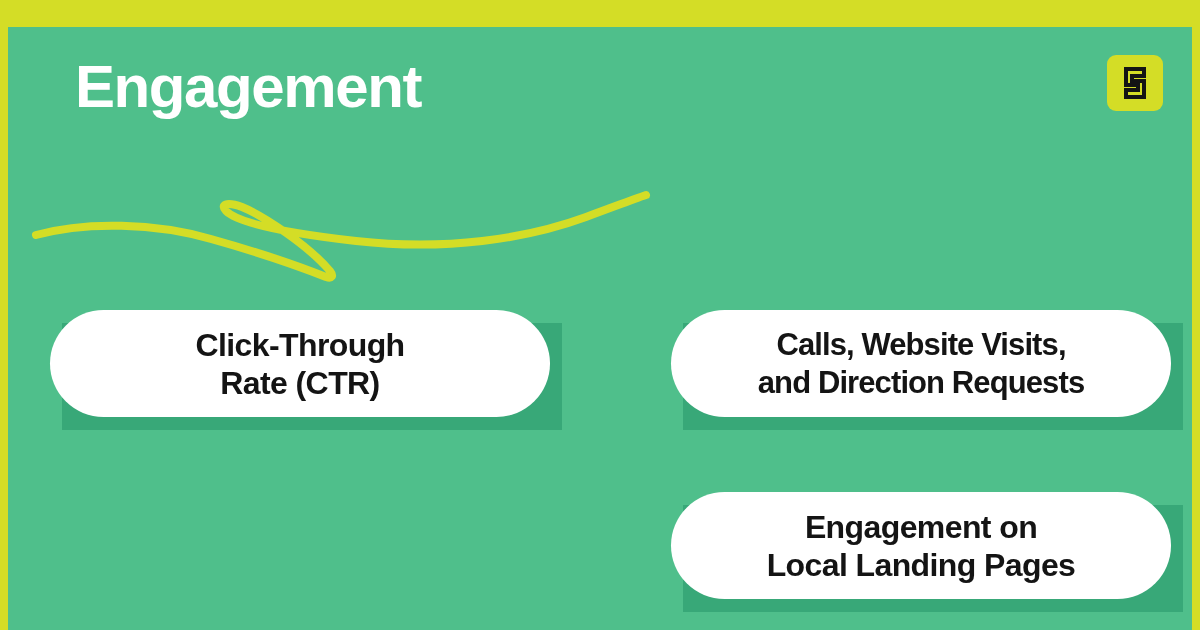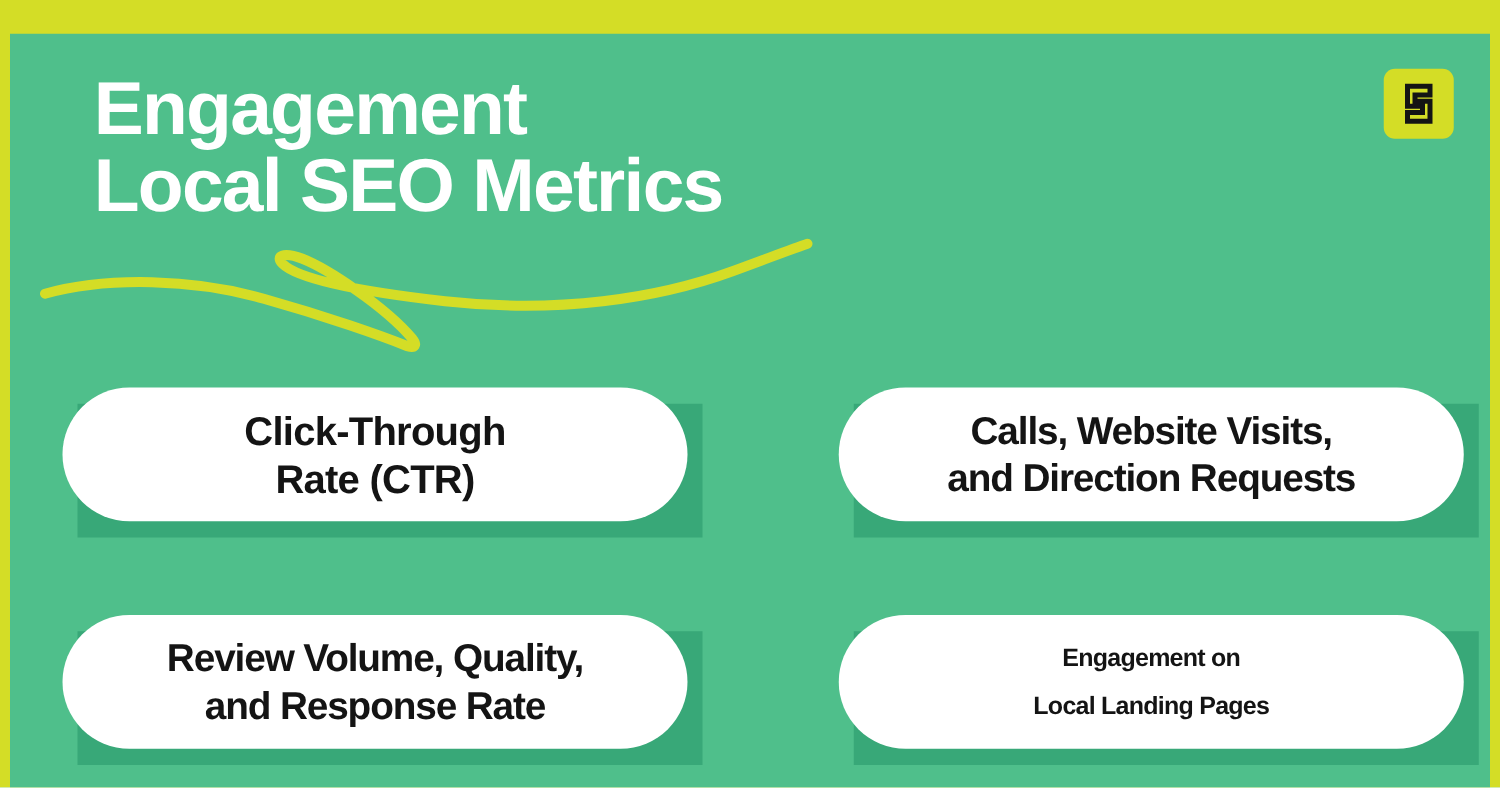--- a/index.html
+++ b/index.html
@@ -130,31 +130,30 @@
   #card-ctr            { left: 42px;  top: 283px; width: 500px; height: 107px; }
   #card-ctr .card-label            { font-size: 32px; }
 
   #card-calls          { left: 663px; top: 283px; width: 500px; height: 107px; }
   #card-calls .card-label          { font-size: 31px; letter-spacing: -0.9px; }
 
   #card-reviews        { left: 42px;  top: 465px; width: 500px; height: 107px; }
   #card-reviews .card-label        { font-size: 31px; letter-spacing: -0.9px; }
 
   #card-landing-pages  { left: 663px; top: 465px; width: 500px; height: 107px; }
-  #card-landing-pages .card-label  { font-size: 20px; }
+  #card-landing-pages .card-label  { font-size: 32px; }
 </style>
 </head>
 <body>
 
 <div id="canvas">
   <div id="stage">
 
     <div id="title-block">
       <span class="title-line line1">Engagement</span>
-      <span class="title-line line2">Local SEO Metrics</span>
     </div>
 
     <svg id="swoosh" viewBox="0 0 630 110">
       <path d="M10 48
                C 60 34, 130 36, 185 52
                C 235 66, 280 82, 300 90
                C 306 92, 308 89, 304 84
                C 282 58, 236 28, 216 20
                C 200 14, 194 18, 200 24
                C 212 36, 260 46, 330 54
@@ -181,27 +180,20 @@
       </div>
 
       <div class="card" id="card-calls">
         <div class="card-shadow"></div>
         <div class="card-body">
           <span class="card-label">Calls, Website Visits,
 and Direction Requests</span>
         </div>
       </div>
 
-      <div class="card" id="card-reviews">
-        <div class="card-shadow"></div>
-        <div class="card-body">
-          <span class="card-label">Review Volume, Quality,
-and Response Rate</span>
-        </div>
-      </div>
 
       <div class="card" id="card-landing-pages">
         <div class="card-shadow"></div>
         <div class="card-body">
           <span class="card-label">Engagement on
 Local Landing Pages</span>
         </div>
       </div>
 
     </div>

